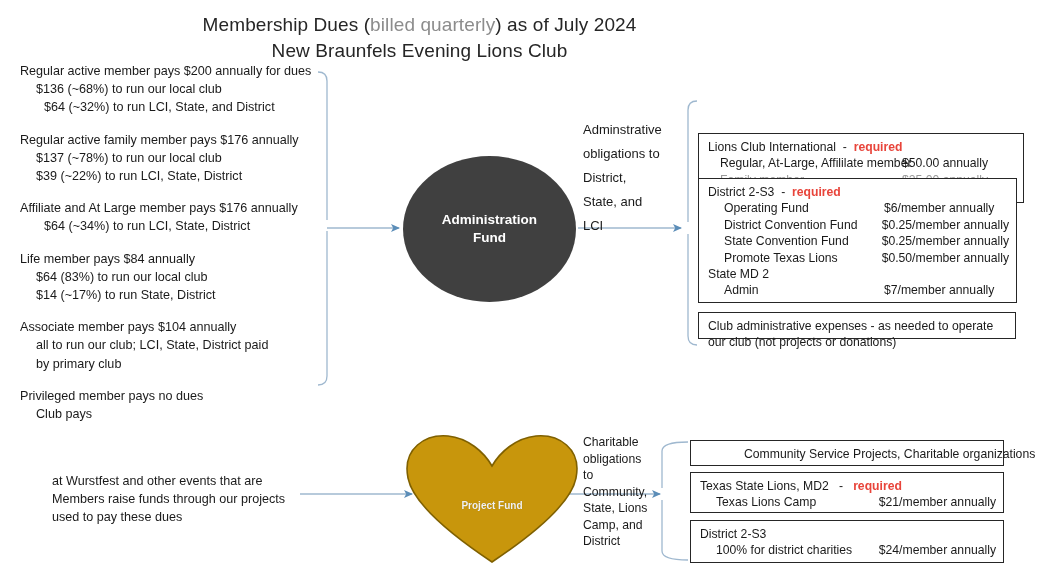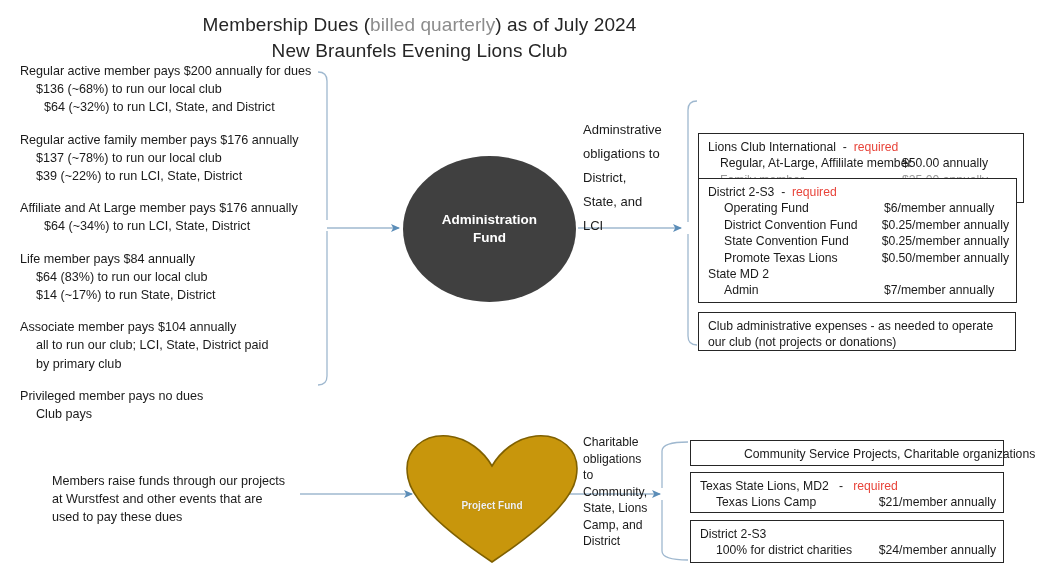--- a/index.html
+++ b/index.html
@@ -69,31 +69,31 @@
   .box{
     position:absolute;border:1px solid #262626;background:#ffffff;
     box-sizing:border-box;
   }
   .box-inner{
     padding:5px 7px 5px 9px;font-size:12.2px;line-height:16.4px;
     color:#1a1a1a;
   }
   .row{display:flex;white-space:nowrap;}
   .row .val{flex:0 0 auto;}
-  .req{color:#e8443a;font-weight:400;}
+  .req{color:#e8443a;font-weight:700;}
   .dash{color:#1a1a1a;}
   .muted{color:#9a9a9a;}
   .ind1{padding-left:16px;}
   .ind2{padding-left:12px;}
 
   .b1{left:698px;top:99px;width:326px;height:70px;margin-top:34px;}
   .b1 .lcol{display:inline-block;width:182px;}
   .b2{left:698px;top:178px;width:319px;height:125px;}
   .b2 .lcol{display:inline-block;width:160px;}
-  .b3{left:698px;top:312px;width:318px;height:39px;}
+  .b3{left:698px;top:312px;width:318px;height:27px;}
 
   .b4{left:690px;top:440px;width:314px;height:26px;padding-left:44px;}
   .b5{left:690px;top:472px;width:314px;height:41px;}
   .b6{left:690px;top:520px;width:314px;height:43px;}
   .b5 .lcol{display:inline-block;width:172px;}
   .b6 .lcol{display:inline-block;width:172px;}
 
   
   .connectors{position:absolute;left:0;top:0;width:1043px;height:587px;pointer-events:none;}
 </style>
@@ -246,22 +246,22 @@
     <svg width="176" height="130" viewBox="0 0 176 130">
       <path d="M88,128 C64,112 10,74 4,44 C-2,14 22,0 44,2 C64,4 80,18 88,32
                C96,18 112,4 132,2 C154,0 178,14 172,44 C166,74 112,112 88,128 Z" fill="#C8960C" stroke="#7F6000" stroke-width="1.6"></path>
     </svg>
     <div class="heart-label">Project Fund</div>
   </div>
 
   <div class="cap-project">Charitable obligations to Community, State, Lions Camp, and District</div>
 
   <div class="project-note">
+    <div>at Wurstfest and other events that are</div>
     <div>Members raise funds through our projects</div>
-    <div>at Wurstfest and other events that are</div>
     <div>used to pay these dues</div>
   </div>
 
   <div class="box b4">
     <div class="box-inner">
       <div class="row">Community Service Projects, Charitable organizations</div>
     </div>
   </div>
 
   <div class="box b5">

